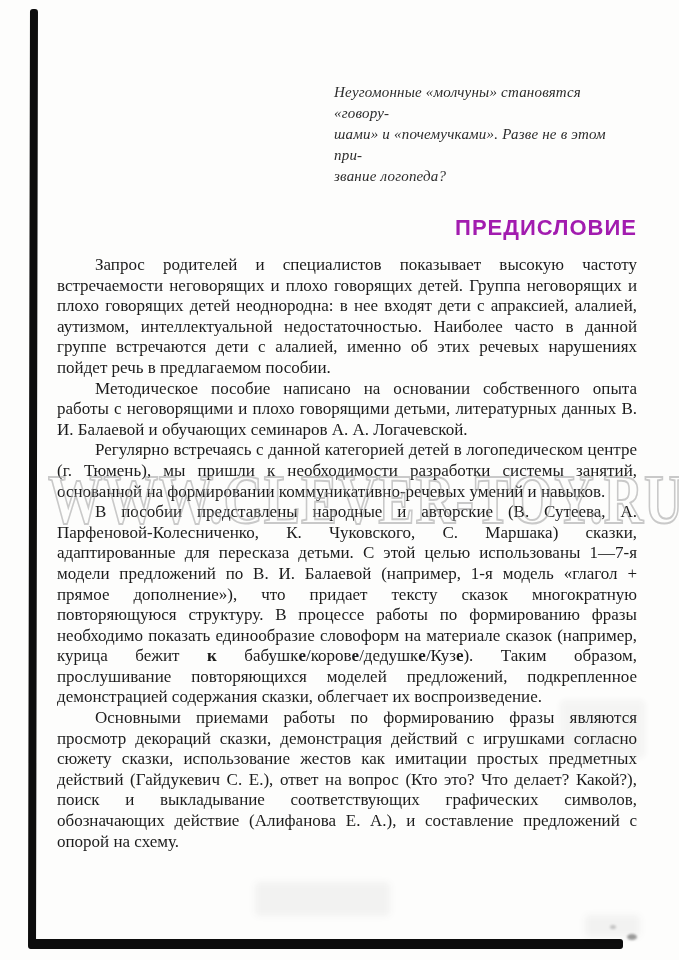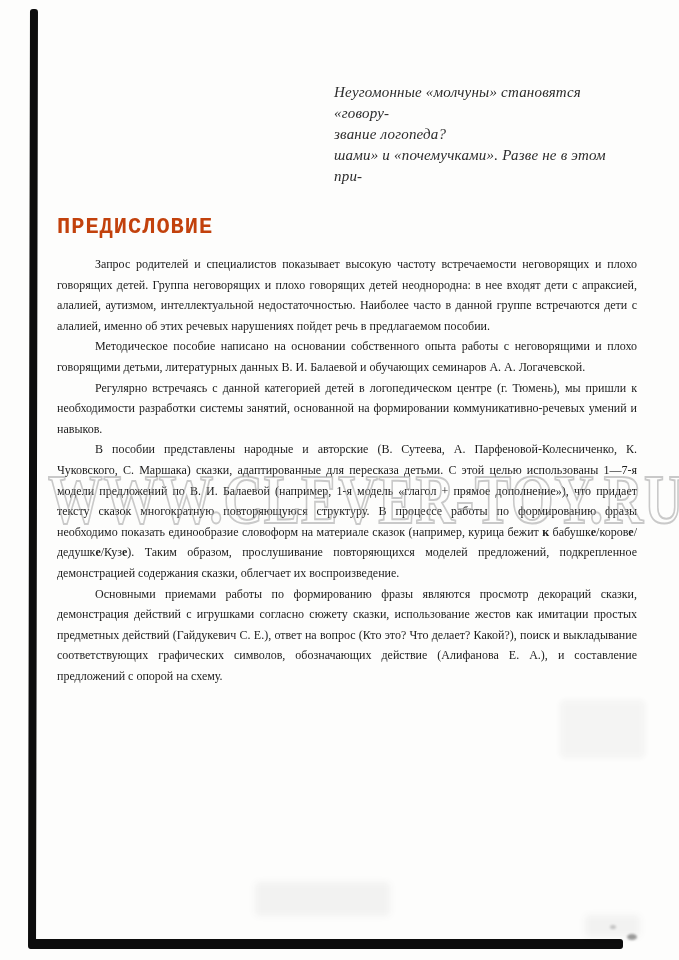--- a/index.html
+++ b/index.html
@@ -56,30 +56,30 @@
     margin: 70px 0 0 auto;
     width: 303px;
     font-style: italic;
     font-size: 15px;
     line-height: 21px;
     letter-spacing: 0.2px;
     color: #2b2b2b;
   }
   .heading {
     margin: 28px 0 0 0;
-    text-align: left;
-    font-family: Liberation Mono, monospace;
+    text-align: right;
+    font-family: Liberation Sans, sans-serif;
     font-weight: bold;
     font-size: 22px;
     letter-spacing: 1px;
-    color: #c2410c;
+    color: #a21caf;
   }
   .body-text {
     margin-top: 14px;
-    font-size: 12px;
+    font-size: 17px;
     line-height: 20.6px;
     text-align: justify;
   }
   .body-text p { margin: 0; text-indent: 38px; }
   .b { font-weight: bold; }
 
   
   .watermark {
     position: absolute;
     left: 48px; top: 460px;
@@ -108,22 +108,22 @@
   <div class="ghost ghost-1"></div>
   <div class="ghost ghost-2"></div>
   <div class="ghost ghost-3"></div>
 
   <div class="watermark">WWW.CLEVER-TOY.RU</div>
 
   <div class="content">
 
     <div class="epigraph">
       <div>Неугомонные «молчуны» становятся «говору-</div>
+      <div>шами» и «почемучками». Разве не в этом при-</div>
       <div>звание логопеда?</div>
-      <div>шами» и «почемучками». Разве не в этом при-</div>
     </div>
 
     <h1 class="heading">ПРЕДИСЛОВИЕ</h1>
 
     <div class="body-text">
       <p><span>Запрос родителей и специалистов показывает высокую частоту встречаемости неговорящих и плохо говорящих детей. Группа неговорящих и плохо говорящих детей неоднородна: в нее входят дети с апраксией, алалией, аутизмом, интеллектуальной недостаточностью. Наиболее часто в данной группе встречаются дети с алалией, именно об этих речевых нарушениях пойдет речь в предлагаемом пособии.</span></p>
       <p><span>Методическое пособие написано на основании собственного опыта работы с неговорящими и плохо говорящими детьми, литературных данных В. И. Балаевой и обучающих семинаров А. А. Логачевской.</span></p>
       <p><span>Регулярно встречаясь с данной категорией детей в логопедическом центре (г. Тюмень), мы пришли к необходимости разработки системы занятий, основанной на формировании коммуникативно-речевых умений и навыков.</span></p>
       <p><span>В пособии представлены народные и авторские (В. Сутеева, А. Парфеновой-Колесниченко, К. Чуковского, С. Маршака) сказки, адаптированные для пересказа детьми. С этой целью использованы 1—7-я модели предложений по В. И. Балаевой (например, 1-я модель «глагол + прямое дополнение»), что придает тексту сказок многократную повторяющуюся структуру. В процессе работы по формированию фразы необходимо показать единообразие словоформ на материале сказок (например, курица бежит </span><span class="b">к</span><span> бабушк</span><span class="b">е</span><span>/коров</span><span class="b">е</span><span>/дедушк</span><span class="b">е</span><span>/Куз</span><span class="b">е</span><span>). Таким образом, прослушивание повторяющихся моделей предложений, подкрепленное демонстрацией содержания сказки, облегчает их воспроизведение.</span></p>
       <p><span>Основными приемами работы по формированию фразы являются просмотр декораций сказки, демонстрация действий с игрушками согласно сюжету сказки, использование жестов как имитации простых предметных действий (Гайдукевич С. Е.), ответ на вопрос (Кто это? Что делает? Какой?), поиск и выкладывание соответствующих графических символов, обозначающих действие (Алифанова Е. А.), и составление предложений с опорой на схему.</span></p>

